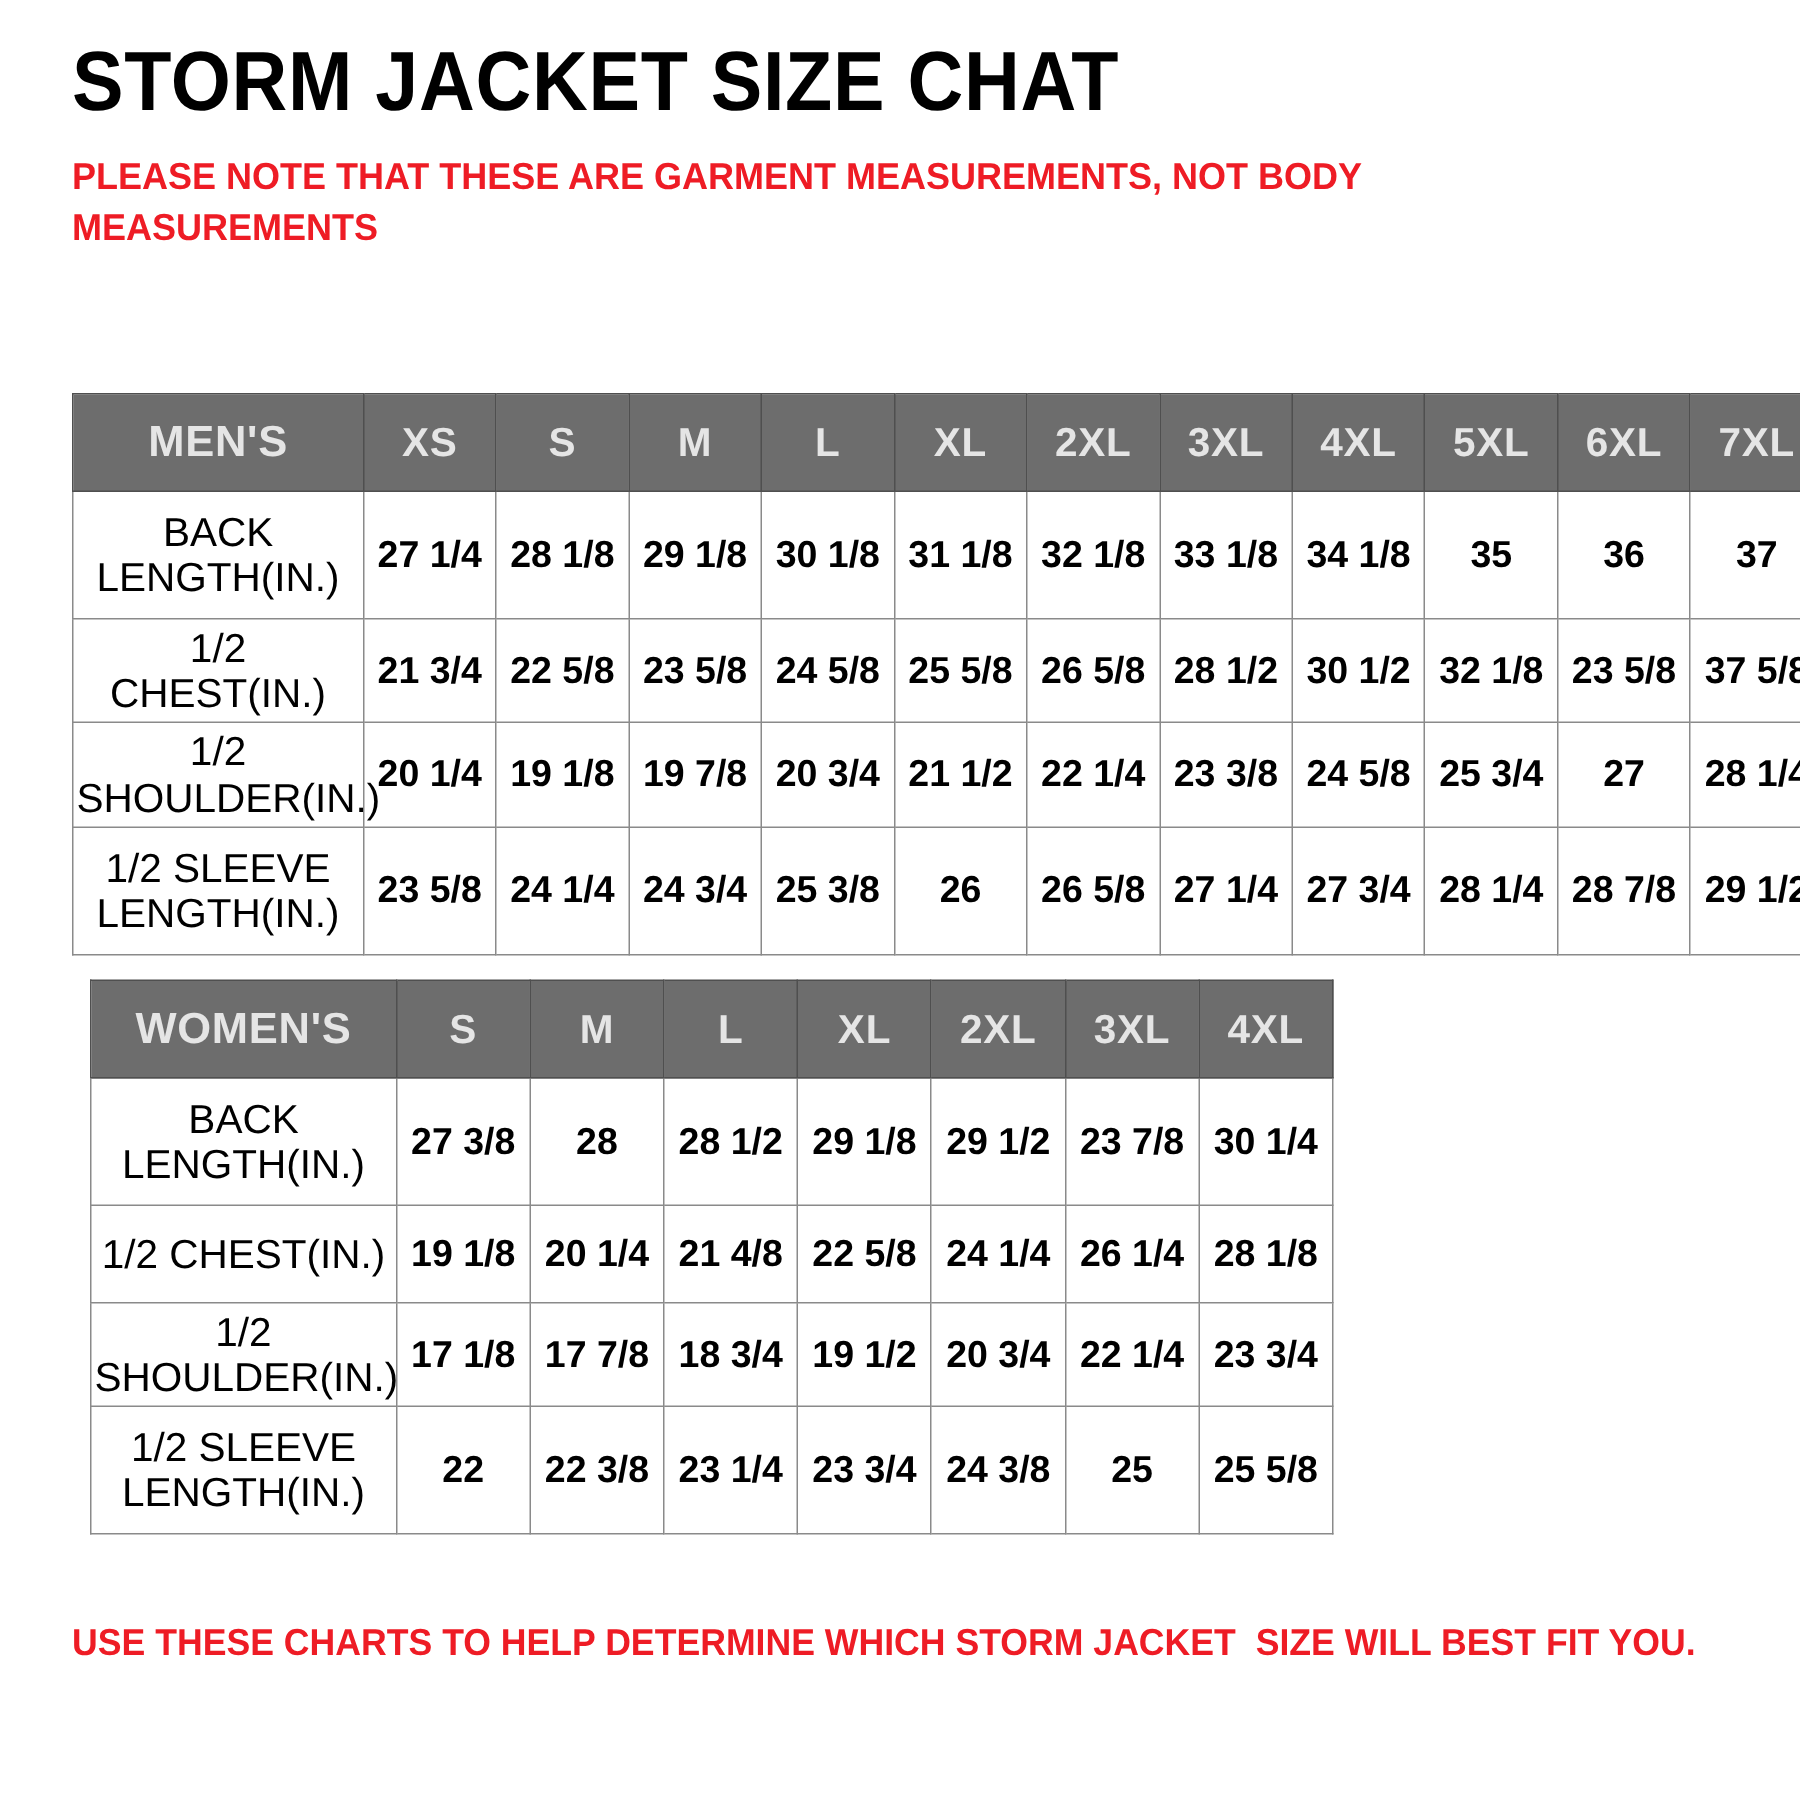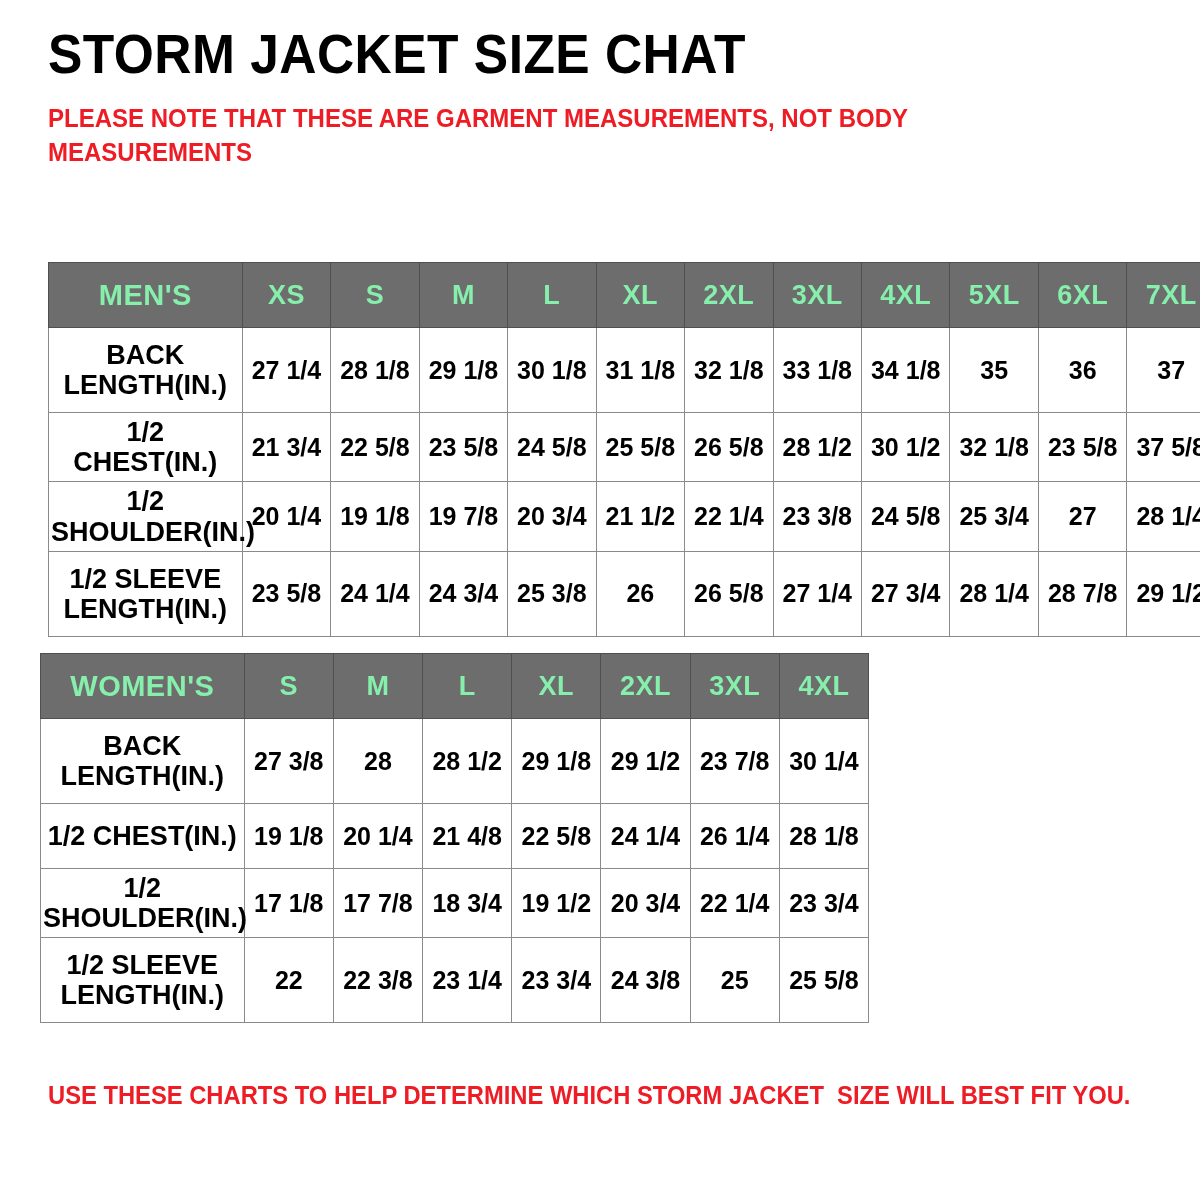--- a/index.html
+++ b/index.html
@@ -74,58 +74,58 @@
   }
 
   .table-wrap-men {
     position: absolute;
     left: 16px;
     top: 262px;
     width: 1168px;
   }
   .table-wrap-women {
     position: absolute;
-    left: 8px;
+    left: 28px;
     top: 653px;
     width: 829px;
   }
   .size-table { width: 100%; }
 
   .size-table th,
   .size-table td {
     border: 1px solid #8a8a8a;
     text-align: center;
     vertical-align: middle;
     padding: 0 2px;
   }
 
   
   .size-table thead th {
     background: #6d6d6d;
-    color: #86efac;
+    color: #e5e5e5;
     font-weight: bold;
     font-size: 27px;
     height: 64px;
     letter-spacing: 0.5px;
     border-color: #4f4f4f;
   }
   .size-table thead th.hdr-label {
     font-size: 29px;
   }
 
   
   .size-table tbody td {
     font-size: 25px;
     font-weight: bold;
     color: #000000;
     height: 56px;
   }
   .size-table tbody td.row-label {
     font-size: 27px;
-    font-weight: bold;
+    font-weight: normal;
     line-height: 1.12;
     padding: 4px 2px;
   }
   .size-table tbody tr.tall td {
     height: 76px;
   }
 
   .men-col-label { width: 16.6%; }
   .women-col-label { width: 24.6%; }
 

